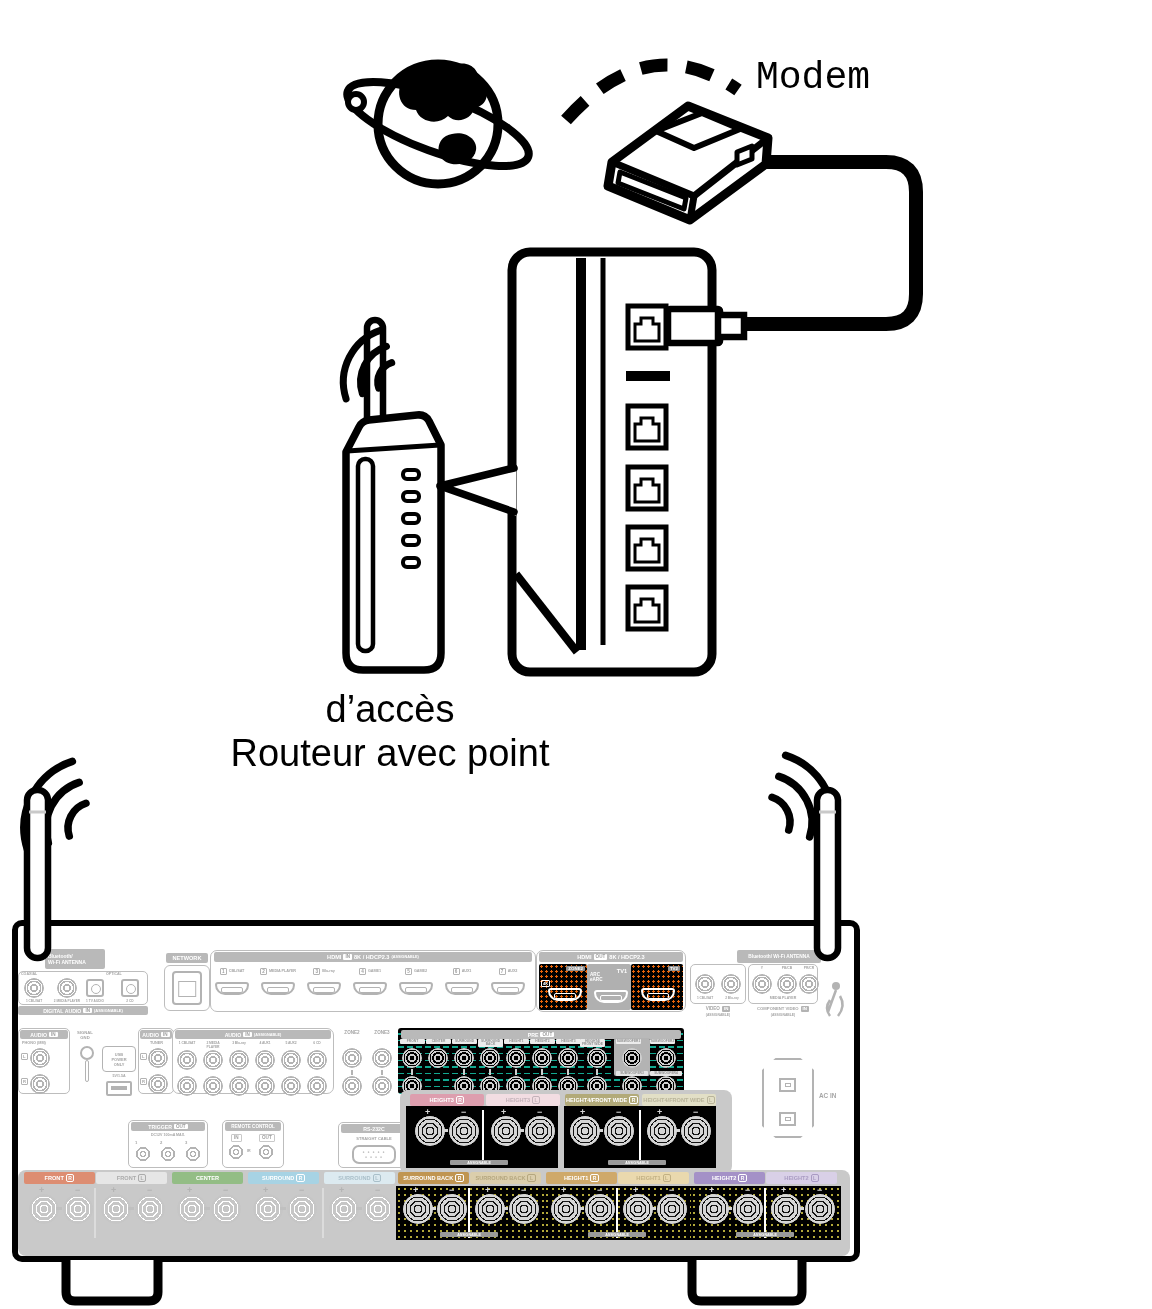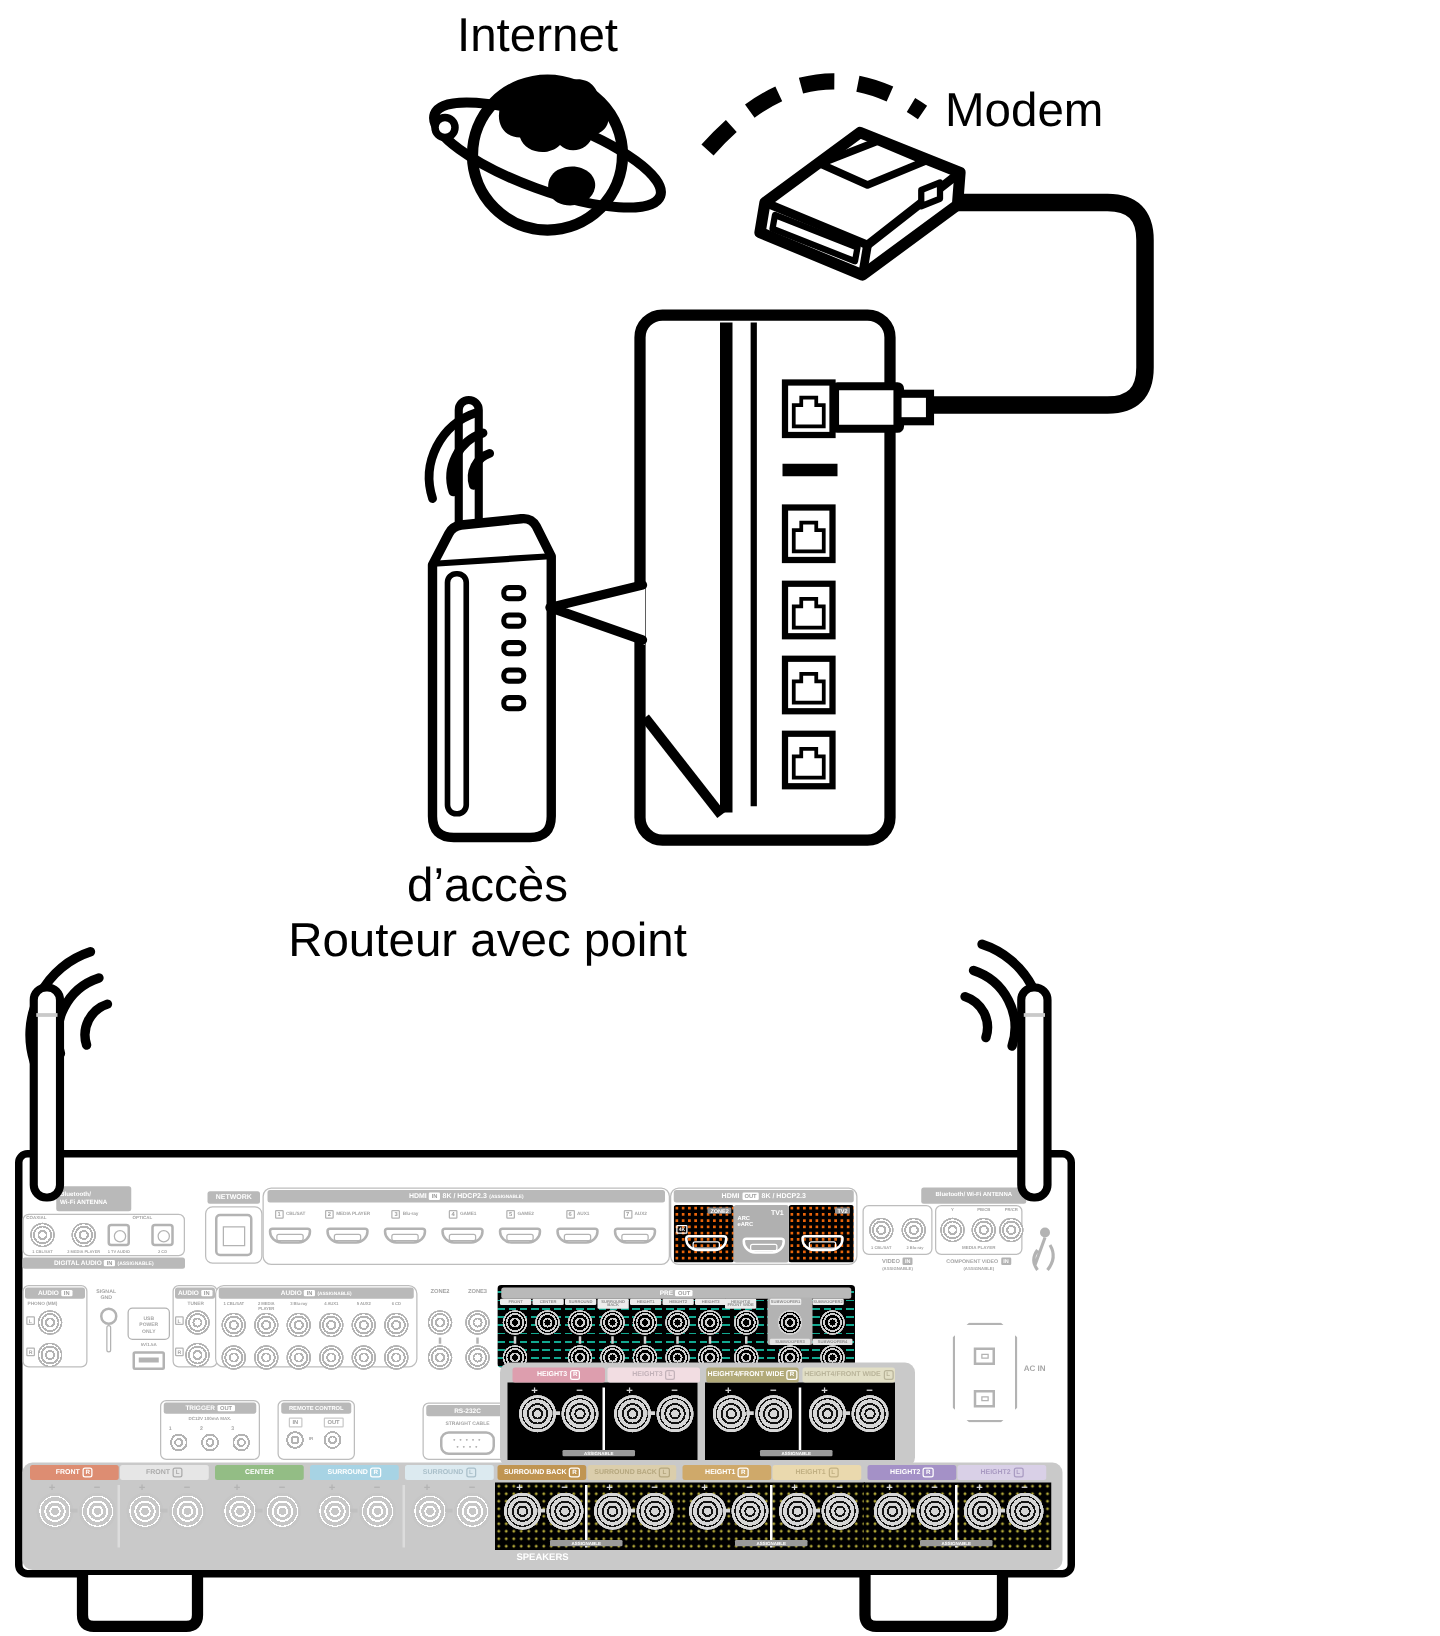--- a/index.html
+++ b/index.html
@@ -66,22 +66,21 @@
   #spk-lower-pairs .pair{width:71px;height:70px;top:2px;}
   .pair .p1{left:5px;top:22px;} .pair .p2{left:39px;top:22px;}
   .pair .sgn.p{left:15px;top:14px;} .pair .sgn.m{left:51px;top:14px;}
   .pair .dashlink{left:32px;top:35px;}
 </style>
 </head>
 <body>
 
 <div id="stage">
 
-  <div class="diaglabel" style="left:355px;top:8px;width:150px;text-align:center;">Internet</div>
-  <div class="diaglabel" style="left:756px;top:68px;">Modem</div>
+  <div class="diaglabel" style="left:756px;top:56px;font-family:Liberation Mono, monospace;">Modem</div>
   <div class="diaglabel" style="left:190px;top:688px;width:400px;text-align:center;white-space:normal;">
     <span style="display:block;">d’accès</span>
     <span style="display:block;">Routeur avec point</span>
   </div>
 
   <svg id="svg-layer" width="1152" height="1309" viewBox="0 0 1152 1309">
 
     <g>
       <circle cx="438" cy="124" r="60" fill="#fff" stroke="#000" stroke-width="9"></circle>
       <path d="M404,78 C414,60 438,56 452,66 C468,58 482,70 478,84 C492,90 488,106 474,108 C472,120 456,124 448,116 C438,126 420,122 416,110 C400,110 394,92 404,78 Z" fill="#000"></path>
@@ -733,17 +732,16 @@
           </div>
         </div>
       <div class="divline" style="left:76px;top:18px;height:50px;background:#dcdcdc;"></div>
       <div class="divline" style="left:304px;top:18px;height:50px;background:#dcdcdc;"></div>
       <div class="divline" style="left:450px;top:18px;height:50px;background:#fff;"></div>
       <div class="divline" style="left:598px;top:18px;height:50px;background:#fff;"></div>
       <div class="divline" style="left:746px;top:18px;height:50px;background:#fff;"></div>
       <div class="asg" style="left:422px;top:62px;width:58px;">ASSIGNABLE</div>
       <div class="asg" style="left:570px;top:62px;width:58px;">ASSIGNABLE</div>
       <div class="asg" style="left:718px;top:62px;width:58px;">ASSIGNABLE</div>
-      <div class="abs cent" style="left:0;top:71px;width:832px;color:#fff;font-weight:bold;font-size:7.6px;">SPEAKERS</div>
     </div>
 
   </div>
 </div>
 
 </body></html>

